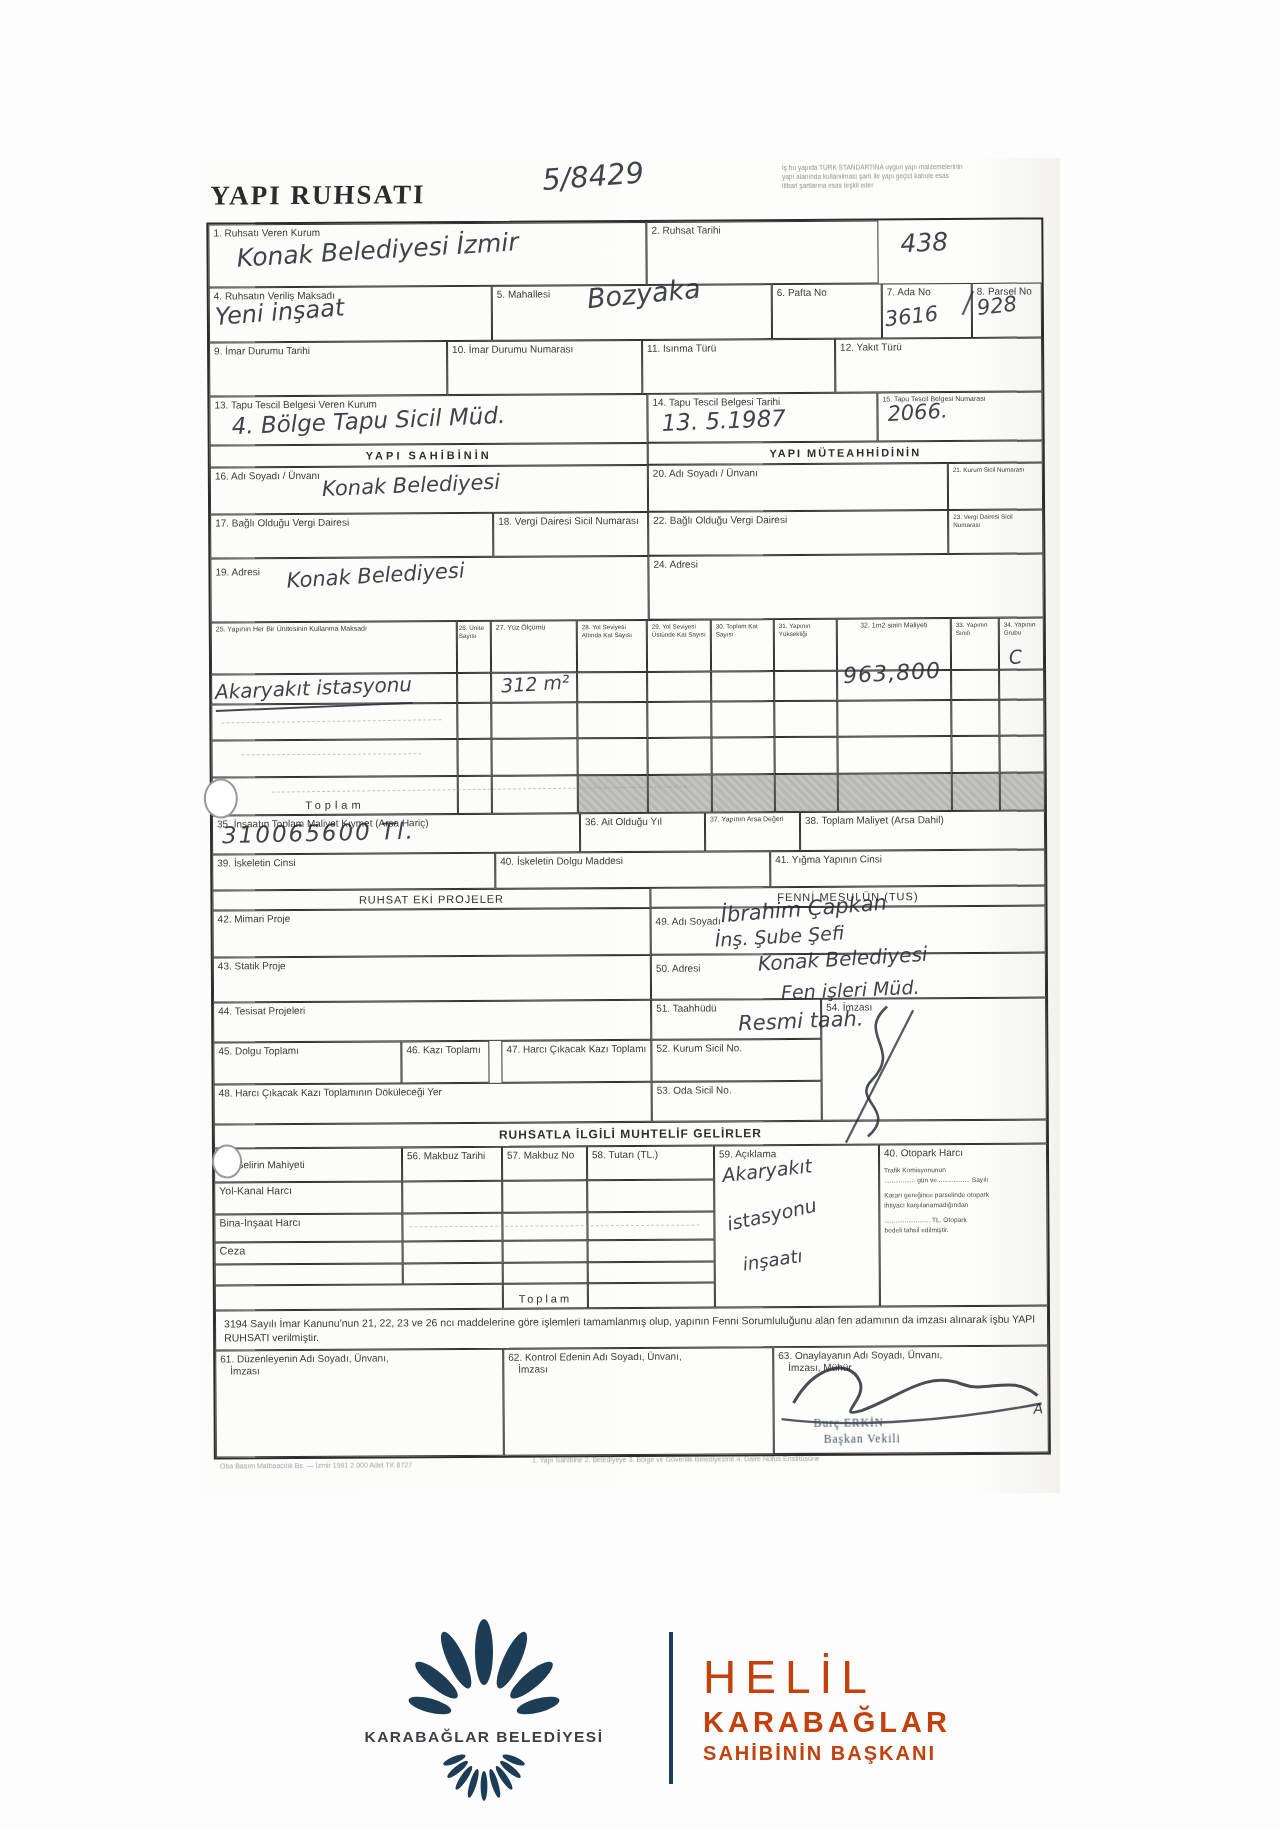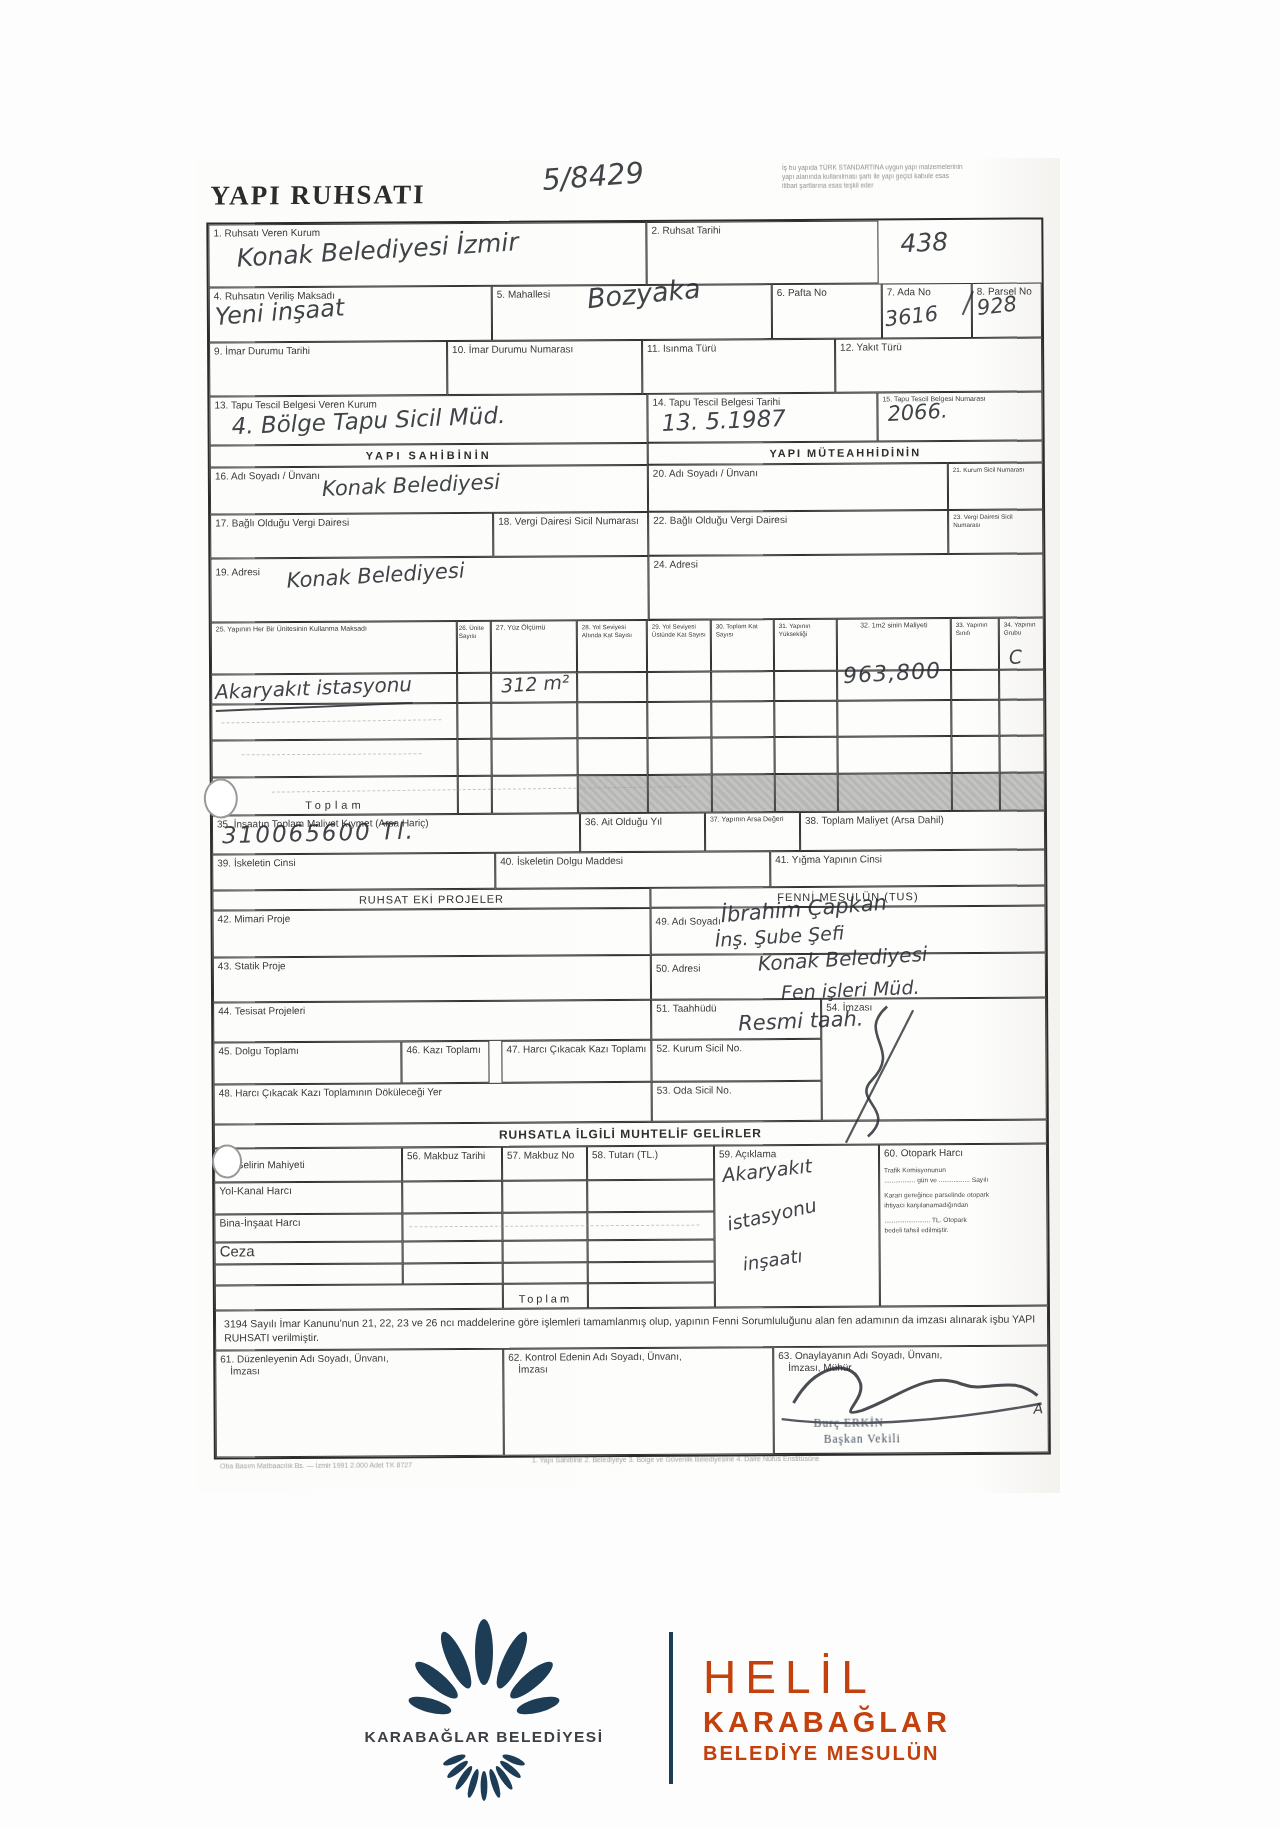--- a/index.html
+++ b/index.html
@@ -283,21 +283,21 @@
         <div class="cell" style="left:288px;top:924px;width:85px;height:34px">
             <span class="lbl">57. Makbuz No</span>
           </div>
         <div class="cell" style="left:373px;top:924px;width:127px;height:34px">
             <span class="lbl">58. Tutarı (TL.)</span>
           </div>
         <div class="cell" style="left:500px;top:924px;width:165px;height:162px">
             <span class="lbl">59. Açıklama</span>
           </div>
         <div class="cell" style="left:665px;top:924px;width:168px;height:162px">
-          <span class="lbl">60. Otopark Harcı</span>
+          <span class="lbl">40. Otopark Harcı</span>
           <div style="font-size:6.6px;line-height:10px;color:#4a4a4a;margin-top:6px">
             <div>Trafik  Komisyonunun</div>
             <div>................. gün ve ................. Sayılı</div>
             <div style="margin-top:5px">Kararı  gereğince  parselinde otopark</div>
             <div>ihtiyacı   karşılanamadığından</div>
             <div style="margin-top:5px">......................... TL. Otopark</div>
             <div>bedeli tahsil edilmiştir.</div>
           </div>
         </div>
         <div class="cell" style="left:0;top:958px;width:188px;height:32px">
@@ -306,21 +306,21 @@
         <div class="cell" style="left:188px;top:958px;width:100px;height:32px"></div>
         <div class="cell" style="left:288px;top:958px;width:85px;height:32px"></div>
         <div class="cell" style="left:373px;top:958px;width:127px;height:32px"></div>
         <div class="cell" style="left:0;top:990px;width:188px;height:28px">
             <span class="lbl" style="font-size:10.5px">Bina-İnşaat Harcı</span>
           </div>
         <div class="cell" style="left:188px;top:990px;width:100px;height:28px"></div>
         <div class="cell" style="left:288px;top:990px;width:85px;height:28px"></div>
         <div class="cell" style="left:373px;top:990px;width:127px;height:28px"></div>
         <div class="cell" style="left:0;top:1018px;width:188px;height:22px">
-            <span class="lbl" style="font-size:15px">Ceza</span>
+            <span class="lbl" style="font-size:11px">Ceza</span>
           </div>
         <div class="cell" style="left:188px;top:1018px;width:100px;height:22px"></div>
         <div class="cell" style="left:288px;top:1018px;width:85px;height:22px"></div>
         <div class="cell" style="left:373px;top:1018px;width:127px;height:22px"></div>
         <div class="cell" style="left:0;top:1040px;width:188px;height:21px"></div>
         <div class="cell" style="left:188px;top:1040px;width:100px;height:21px"></div>
         <div class="cell" style="left:288px;top:1040px;width:85px;height:21px"></div>
         <div class="cell" style="left:373px;top:1040px;width:127px;height:21px"></div>
         <div class="cell" style="left:0;top:1061px;width:288px;height:25px"></div>
         <div class="cell toplam" style="left:288px;top:1061px;width:85px;height:25px;letter-spacing:3px">Toplam</div>
@@ -444,16 +444,16 @@
         <g transform="rotate(68 155 140)">
             <ellipse cx="155" cy="172" rx="3.4" ry="12"></ellipse>
           </g>
       </g>
       <text x="155" y="134" text-anchor="middle" font-family="Liberation Sans, sans-serif" font-size="15.5" font-weight="bold" letter-spacing="1.5" fill="#3c3f44">KARABAĞLAR BELEDİYESİ</text>
     </svg>
     <div class="divider"></div>
     <div class="brand">
       <div class="n1">HELİL</div>
       <div class="t1">KARABAĞLAR</div>
-      <div class="t2">BELEDİYE MESULÜN</div>
+      <div class="t2">SAHİBİNİN BAŞKANI</div>
     </div>
   </div>
 </div>
 
 </body></html>

